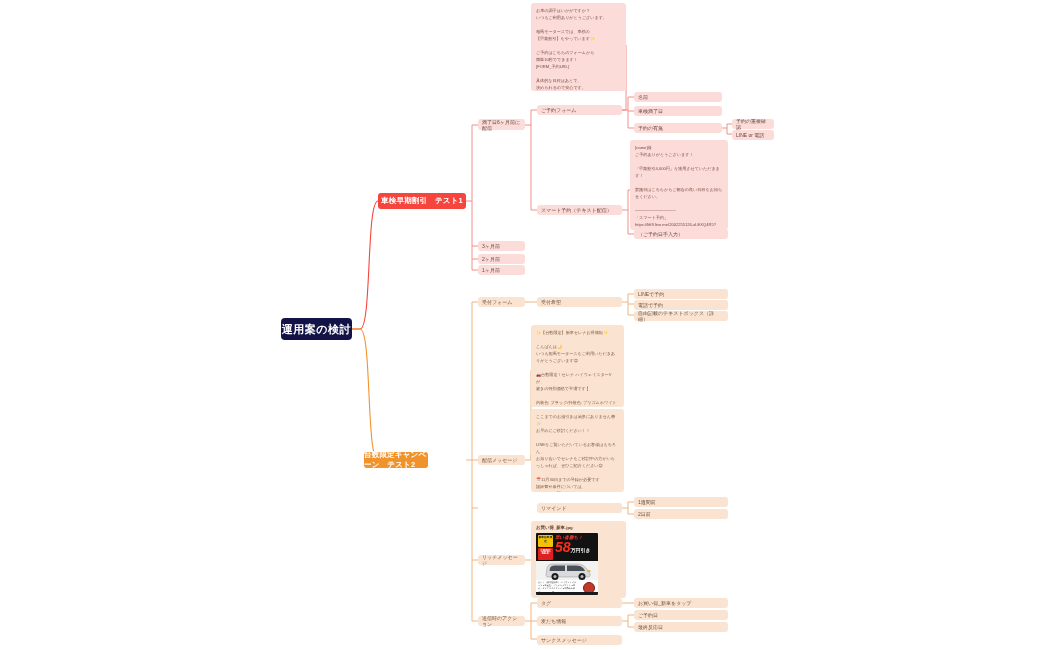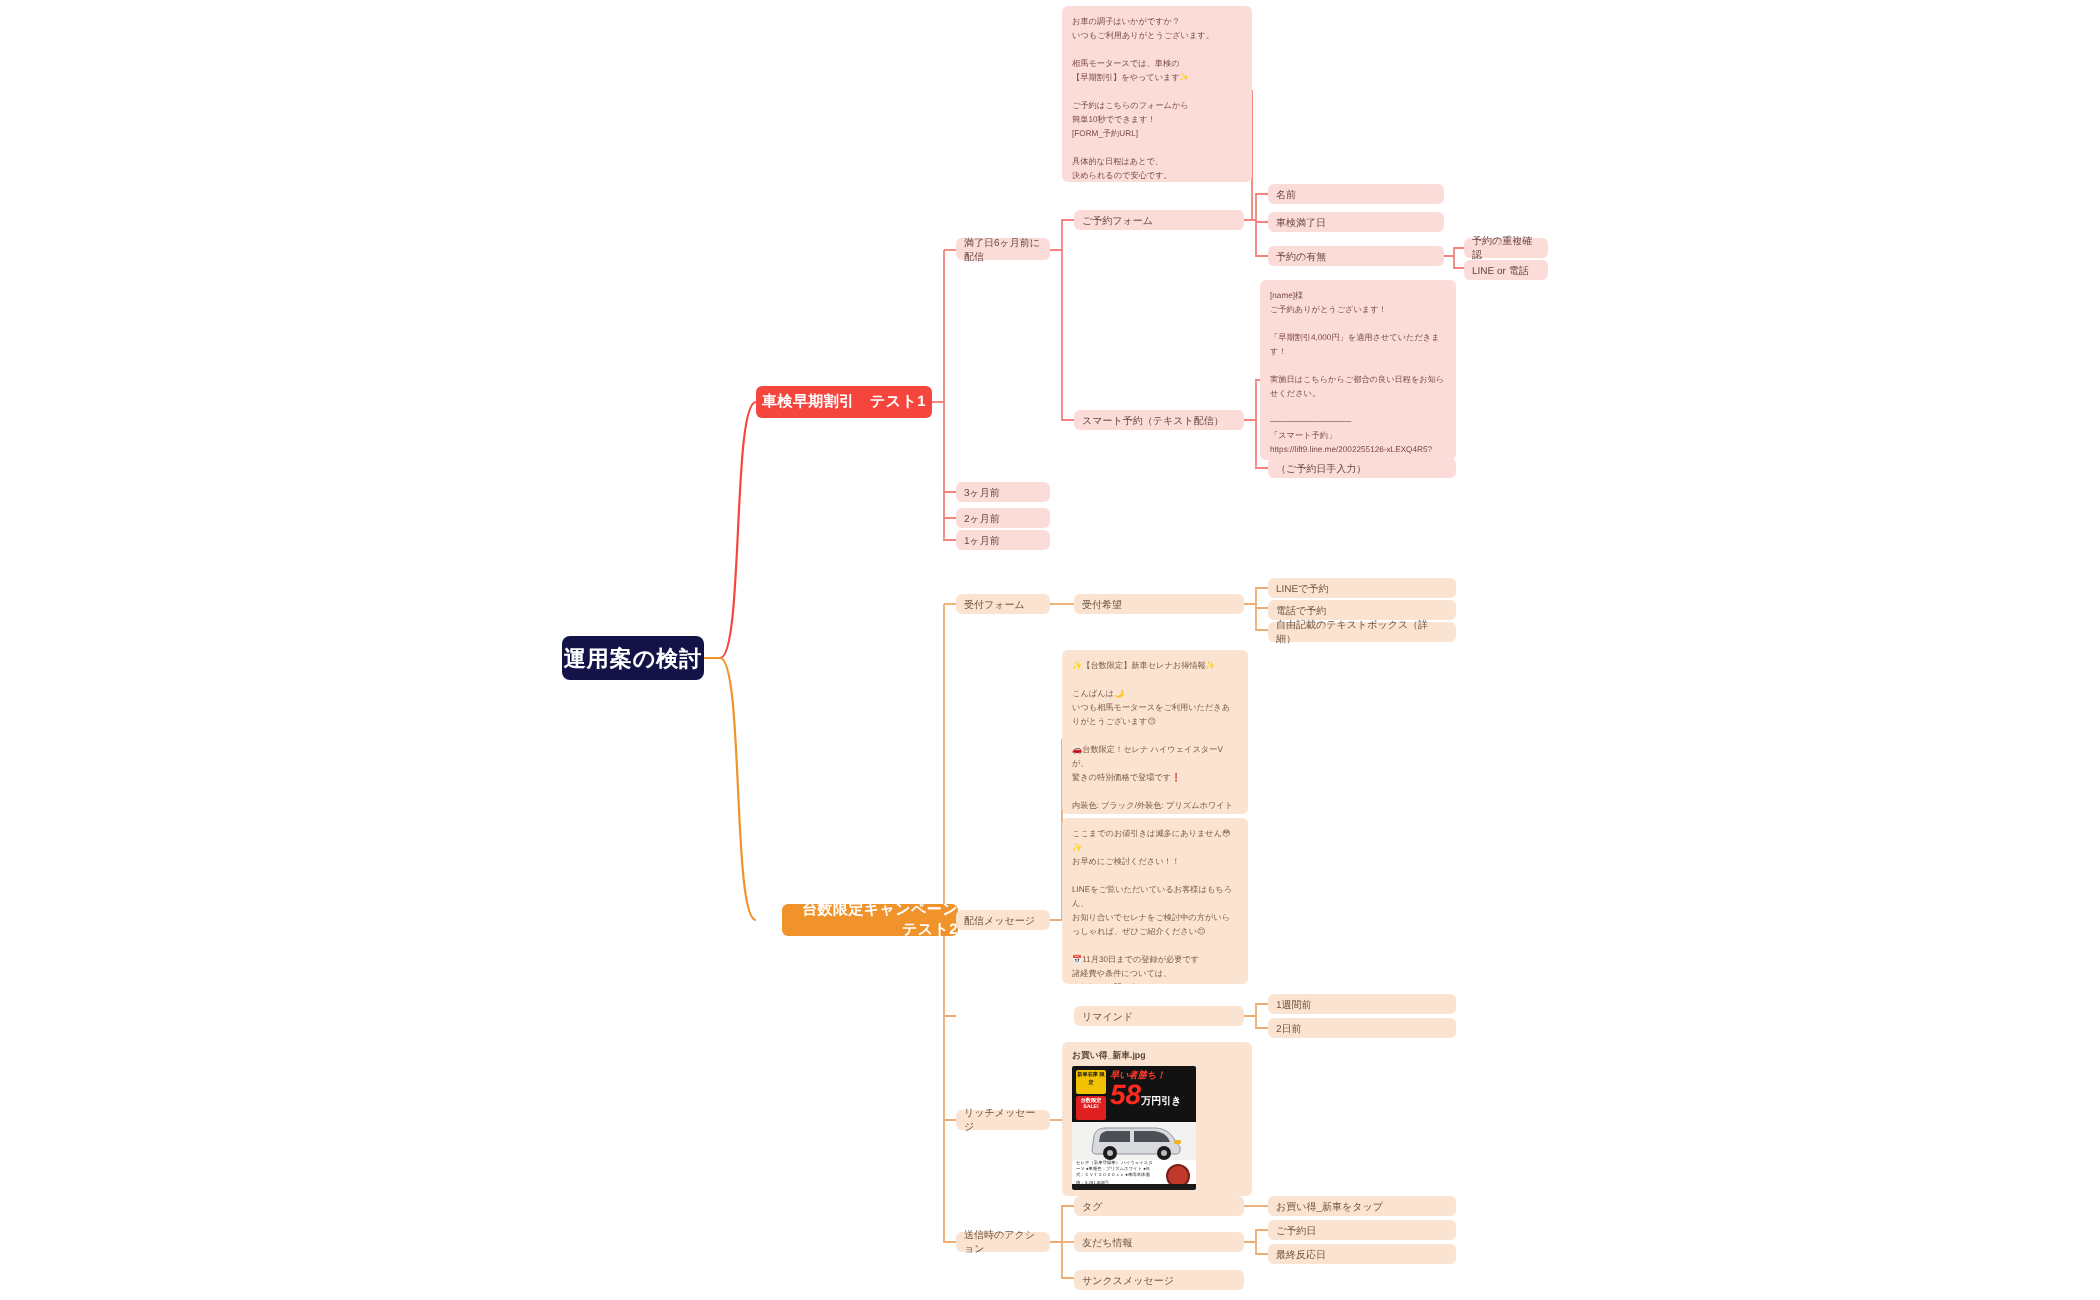--- a/index.html
+++ b/index.html
@@ -287,21 +287,21 @@
 
 ──────────────
 「スマート予約」
 https://lift9.line.me/2002255126-xLEXQ4R5?type=smart-reservation
 ──────────────</div>
 
   <div class="node leaf-pink" style="left:634px; top:229px; width:94px; height:10px;">
     <span>（ご予約日手入力）</span>
   </div>
 
-  <div class="node branch-orange" style="left:391px; top:452px; width:88px; height:16px;text-align:right;">
+  <div class="node branch-orange" style="left:364px; top:452px; width:64px; height:16px;">
     <span>台数限定キャンペーン　テスト2</span>
   </div>
 
   <div class="node leaf-peach" style="left:478px; top:297px; width:47px; height:10px;">
     <span>受付フォーム</span>
   </div>
   <div class="node leaf-peach" style="left:537px; top:297px; width:85px; height:10px;">
     <span>受付希望</span>
   </div>
   <div class="node leaf-peach" style="left:634px; top:289px; width:94px; height:10px;">

